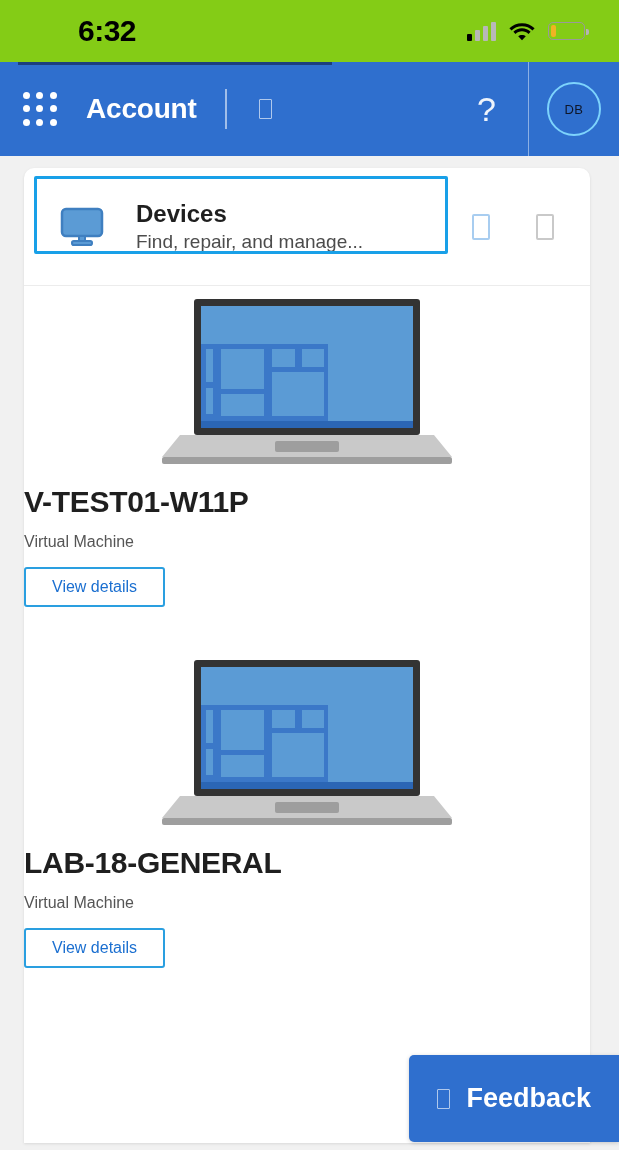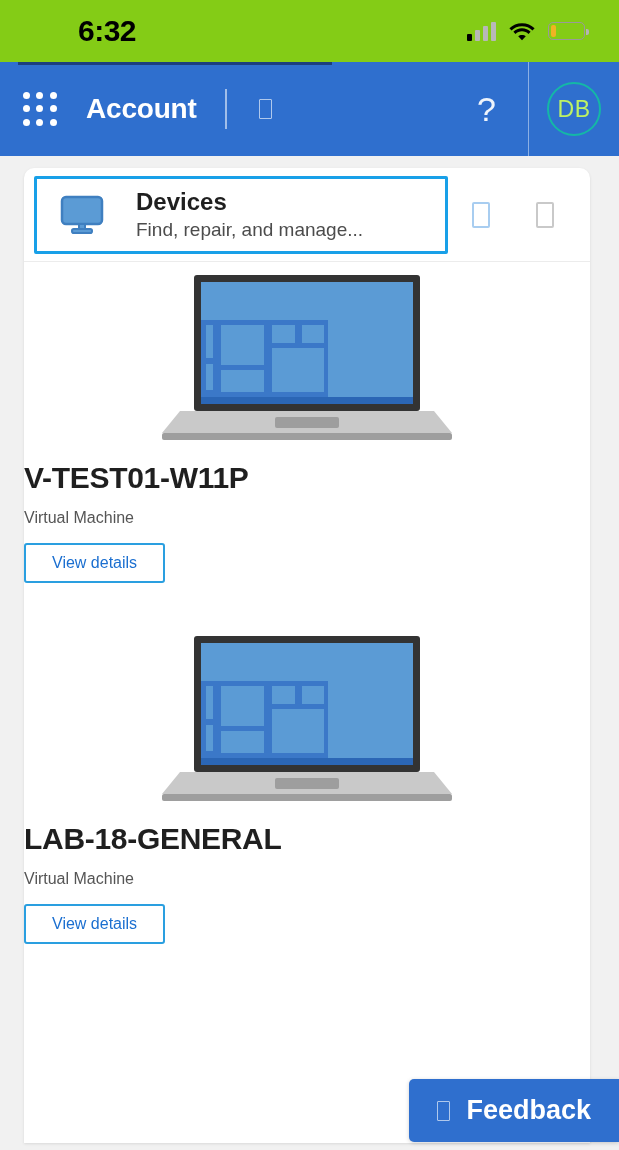--- a/index.html
+++ b/index.html
@@ -67,34 +67,34 @@
   .appbar-spacer{ flex:1; }
   .help-btn{
     color:rgba(255,255,255,.92); font-size:34px; line-height:1;
     padding:0 10px; cursor:pointer; font-weight:400;
   }
   .appbar-divider{
     width:1px; height:94px; background:rgba(255,255,255,.45); margin-left:22px;
   }
   .avatar{
     width:54px; height:54px; border-radius:50%;
-    border:2px solid #14b8a6; color:#bef264;
+    border:2px solid #7dd3fc; color:#0f172a;
     display:flex; align-items:center; justify-content:center;
-    font-size:23px; letter-spacing:.5px; margin:0 18px; cursor:pointer;
+    font-size:13px; letter-spacing:.5px; margin:0 18px; cursor:pointer;
   }
 
   
   .card{
     position:absolute; left:24px; top:168px; width:566px; height:975px;
     background:#fff; border-radius:10px 10px 0 0;
     box-shadow:0 1px 3px rgba(0,0,0,.10);
     overflow:hidden;
   }
   .section-head{
-    position:relative; height:94px;
+    position:relative; height:118px;
     display:flex; align-items:center;
     border-bottom:1px solid #ececec;
   }
   .section-focus{
     position:absolute; left:10px; top:8px; width:414px; height:78px;
     border:3px solid #18a0e8; border-radius:2px; pointer-events:none;
   }
   .monitor-icon{ width:44px; height:40px; margin-left:36px; flex:none; }
   .section-text{ margin-left:32px; }
   .section-title{ font-size:24px; font-weight:bold; color:#1f1f1f; line-height:1.15; }
@@ -117,21 +117,21 @@
     color:#1b6fd0; font-size:16px; padding:9px 26px;
     background:#fff; cursor:pointer;
   }
   .device-gap{ height:40px; }
 
   
   .feedback{
     position:absolute; right:0px; bottom:8px;
     background:#2f6fce; color:#fff;
     display:flex; align-items:center; gap:16px;
-    padding:16px 28px; border-radius:5px 0 0 5px;
+    padding:28px 28px; border-radius:5px 0 0 5px;
     font-size:27px; font-weight:bold; cursor:pointer;
     box-shadow:0 1px 4px rgba(0,0,0,.18);
   }
 </style>
 </head>
 <body>
 
 <div class="screen">
 
   <div class="statusbar">

